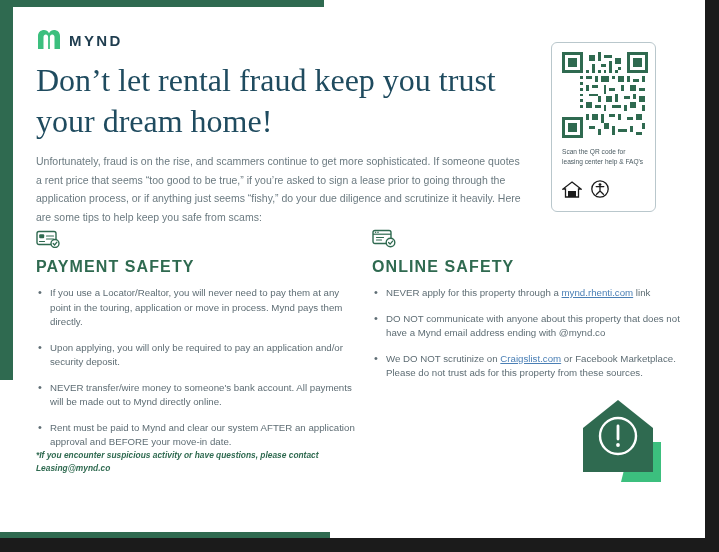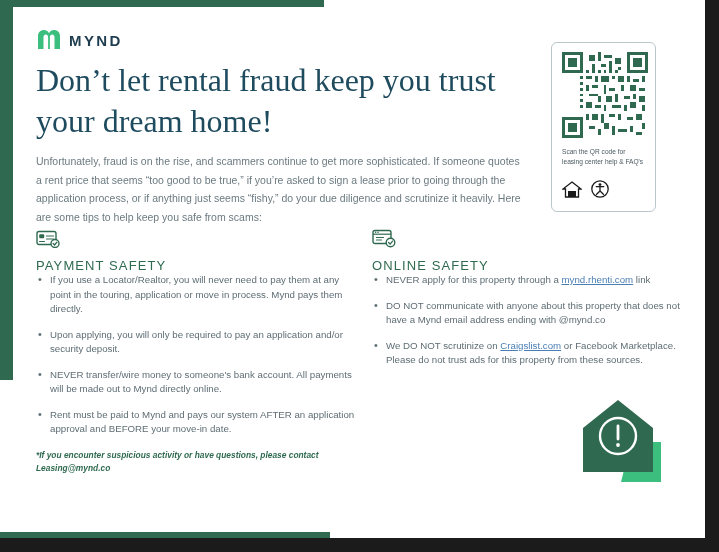--- a/index.html
+++ b/index.html
@@ -76,22 +76,22 @@
     margin-top: 9px; font-size: 6.6px; line-height: 9.5px; color: #4a5a61;
   }
   .qr-icons { position: absolute; bottom: 9px; left: 10px; display: flex; gap: 9px; align-items: flex-end; }
 
   
   .col-left { position: absolute; top: 228px; left: 23px; width: 320px; }
   .col-right { position: absolute; top: 228px; left: 359px; width: 325px; }
 
   .sec-icon { height: 22px; margin-bottom: 8px; }
   .sec-title {
-    font-size: 13px; font-weight: normal; letter-spacing: 1.1px;
-    color: #2f6a50; 
+    font-size: 16px; font-weight: bold; letter-spacing: 1.1px;
+    color: #2f6a50; margin-bottom: 10px;
   }
   ul.tips { list-style: none; }
   ul.tips li {
     position: relative; padding-left: 14px; margin-bottom: 11px;
     font-size: 9.7px; line-height: 14.5px; color: #5e6d74;
   }
   ul.tips li::before {
     content: "\2022"; position: absolute; left: 2px; top: -1px;
     color: #5e6d74; font-size: 11px;
   }
@@ -247,21 +247,21 @@
           <path d="M10.5 8 h7 M10.5 11 h7 M3.5 13.5 h5" stroke="#2f6a50" stroke-width="1.2" stroke-linecap="round"></path>
           <circle cx="19" cy="15.5" r="4" fill="#ffffff" stroke="#2f6a50" stroke-width="1.4"></circle>
           <path d="M17.2 15.5 l1.4 1.5 l2.3 -2.8" stroke="#2f6a50" stroke-width="1.3" fill="none" stroke-linecap="round"></path>
         </svg>
       </div>
       <div class="sec-title">PAYMENT SAFETY</div>
       <ul class="tips">
         <li>If you use a Locator/Realtor, you will never need to pay them at any point in the touring, application or move in process. Mynd pays them directly.</li>
         <li>Upon applying, you will only be required to pay an application and/or security deposit.</li>
         <li>NEVER transfer/wire money to someone's bank account. All payments will be made out to Mynd directly online.</li>
-        <li>Rent must be paid to Mynd and pays our system AFTER an application approval and BEFORE your move-in date.</li>
+        <li>Rent must be paid to Mynd and clear our system AFTER an application approval and BEFORE your move-in date.</li>
       </ul>
     </div>
 
     <div class="col-right">
       <div class="sec-icon">
         <svg width="24" height="20" viewBox="0 0 24 20">
           <rect x="1" y="2.5" width="18" height="13" rx="2" fill="none" stroke="#2f6a50" stroke-width="1.4"></rect>
           <path d="M1 6.2 h18" stroke="#2f6a50" stroke-width="1.2"></path>
           <circle cx="3.6" cy="4.3" r="0.8" fill="#2f6a50"></circle>
           <circle cx="6" cy="4.3" r="0.8" fill="#2f6a50"></circle>

